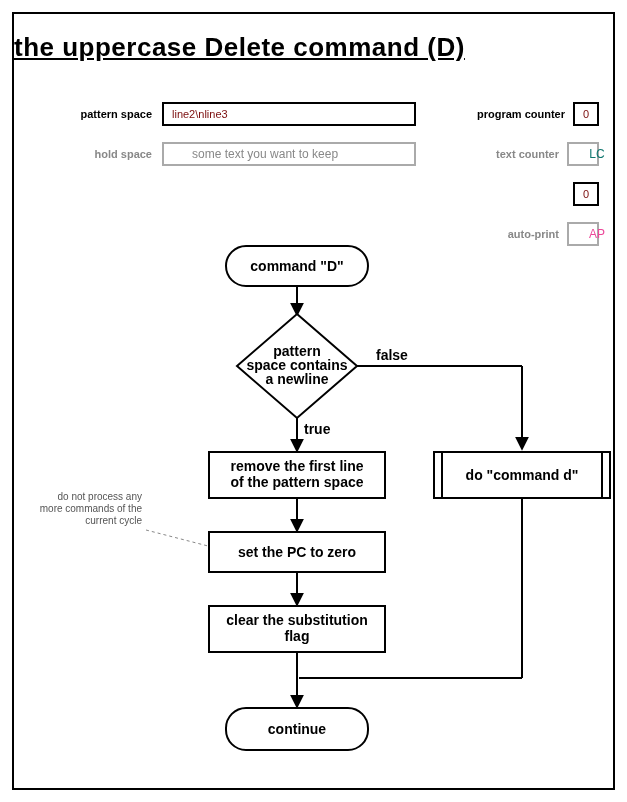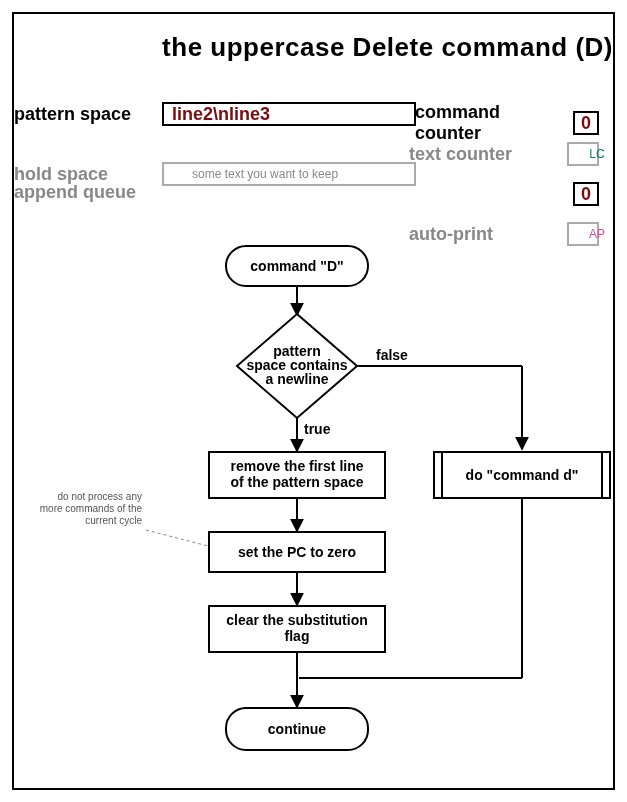--- a/index.html
+++ b/index.html
@@ -7,30 +7,31 @@
   body {
     display:flex; align-items:center; justify-content:center;
     width:627px; height:802px; background:#fff;
     font-family: "Arial Narrow", Arial, Helvetica, sans-serif;
   }
   .outer {
     width:603px; height:778px; border:2px solid #000; background:#fff;
     position:relative;
   }
   .title {
-    position:absolute; top:18px; left:0; right:0; text-align:right;
+    position:absolute; top:18px; left:0; right:0; text-align:left;
     font-size:26px; font-weight:900; letter-spacing:.5px;
     font-stretch: condensed;
+    text-decoration: underline;
   }
   
   .row { position:absolute; display:flex; align-items:center; }
-  .lbl { font-size:18px; font-weight:700; text-align:left; }
+  .lbl { font-size:11px; font-weight:700; text-align:right; }
   .lbl.dim { color:#888; }
   .box {
-    border:2px solid #000; height:24px; font-size:18px; font-weight:700;
+    border:2px solid #000; height:24px; font-size:11px; font-weight:400;
     display:flex; align-items:center; padding:0 8px; background:#fff;
   }
   .box.wide { width:254px; }
   .box.sm { width:26px; height:24px; justify-content:center; padding:0; }
   .box.dim { border-color:#aaa; color:#888; font-weight:400; font-family: Helvetica, Arial, sans-serif; font-size:12px;padding-left:28px;}
   .red { color:#7a0c0c; }
   svg { position:absolute; top:0; left:0; }
   .small { font-size:10px; fill:#555; }
   .flowtxt { font-family: "Arial Narrow", Arial, sans-serif; font-weight:700; font-size:14px;}
 </style>
@@ -39,38 +40,37 @@
 
 <div class="outer">
   <div class="title">the uppercase Delete command (D)</div>
 
   <div class="row" style="top:88px; left:0;">
     <div class="lbl" style="width:138px">pattern space</div>
     <div style="width:10px"></div>
     <div class="box wide red">line2\nline3</div>
   </div>
   <div class="row" style="top:88px; right:14px;">
-    <div class="lbl" style="width:150px">command counter</div>
+    <div class="lbl" style="width:150px">program counter</div>
     <div style="width:8px"></div>
     <div class="box sm red">0</div>
   </div>
 
-  <div class="row" style="top:128px; left:0;margin-top:20px;">
+  <div class="row" style="top:128px; left:0;">
     <div class="lbl dim" style="width:138px">hold space</div>
     <div style="width:10px"></div>
     <div class="box wide dim">some text you want to keep</div>
   </div>
   <div class="row" style="top:128px; right:14px;">
     <div class="lbl dim" style="width:150px">text counter</div>
     <div style="width:8px"></div>
     <div class="box sm dim" style="color:#0f766e">LC</div>
   </div>
 
   <div class="row" style="top:168px; left:0;">
-    <div class="lbl dim" style="width:138px">append queue</div>
     <div style="width:10px"></div>
   </div>
   <div class="row" style="top:168px; right:14px;">
     <div style="width:8px"></div>
     <div class="box sm red">0</div>
   </div>
 
   <div class="row" style="top:208px; right:14px;">
     <div class="lbl dim" style="width:150px">auto-print</div>
     <div style="width:8px"></div>

